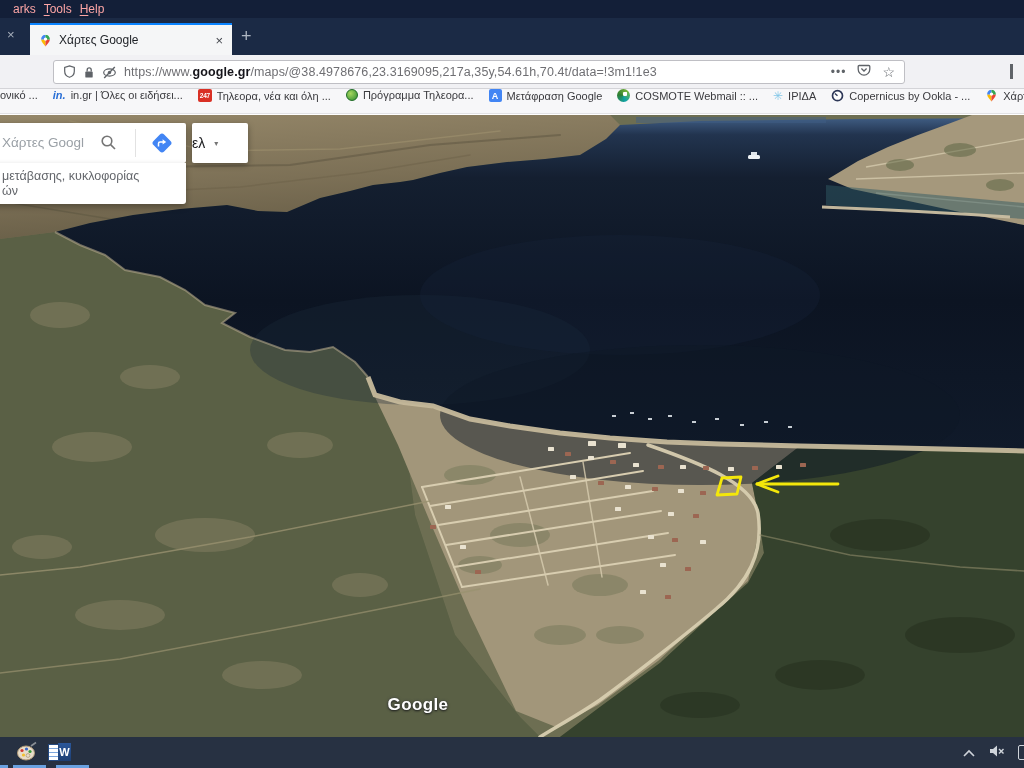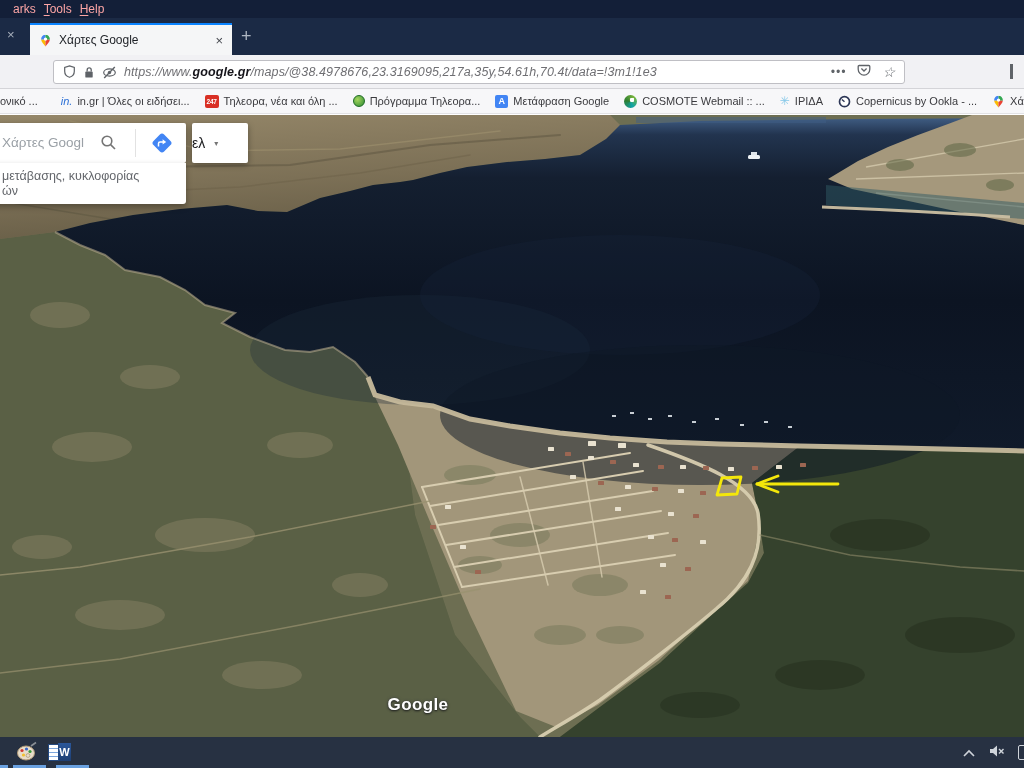--- a/index.html
+++ b/index.html
@@ -13,35 +13,35 @@
   .tabbar{height:37px;background:#1b2a45;position:relative;}
   .stray-close{position:absolute;left:7px;top:10px;color:#a8b0bc;font-size:13px;line-height:13px;}
   .tab{position:absolute;left:30px;top:5px;width:202px;height:32px;background:#f5f6f7;
        border-top:2px solid #0a84ff;display:flex;align-items:center;padding:0 9px;box-sizing:border-box;}
   .tab-title{font-size:12px;color:#1d2025;margin-left:7px;flex:1;white-space:nowrap;overflow:hidden;}
   .tab-close{color:#45484e;font-size:13px;}
   .newtab{position:absolute;left:241px;top:8px;color:#aeb6c2;font-size:18px;font-weight:300;}
   .navbar{height:34px;background:#f1f1f4;border-bottom:1px solid #d4d4d8;position:relative;box-sizing:border-box;}
   .urlbar{position:absolute;left:53px;top:5px;width:852px;height:24px;background:#fff;
           border:1px solid #bfbfc4;border-radius:3px;display:flex;align-items:center;
-          padding:0 9px;box-sizing:border-box;gap:7px;font-style:italic;}
+          padding:0 9px;box-sizing:border-box;gap:7px;}
   .url-text{font-size:12.5px;color:#6f6f73;white-space:nowrap;overflow:hidden;flex:1;letter-spacing:.1px;}
   .url-text .domain{color:#15141a;font-weight:600;}
   .urlbar-right{display:flex;gap:11px;align-items:center;color:#5f6368;}
   .overflow-dots{font-size:12px;letter-spacing:1px;color:#5f6368;}
   .star{font-size:14px;color:#5f6368;}
   .libbar{position:absolute;right:11px;top:9px;width:3px;height:15px;background:#5f6368;}
-  .bookbar{height:25px;background:#f7f7f9;display:flex;align-items:center;gap:15px;
+  .bookbar{height:25px;background:#f7f7f9;display:flex;align-items:flex-start;gap:15px;
            font-size:11px;color:#3a3a3e;border-bottom:1px solid #e2e2e5;box-sizing:border-box;
            overflow:hidden;white-space:nowrap;}
   .bm{display:flex;align-items:center;gap:5px;flex:0 0 auto;}
   .fav{flex:0 0 auto;display:flex;align-items:center;justify-content:center;}
   .fav-247{width:14px;height:13px;background:#d93025;border-radius:2px;color:#fff;
            font-size:6.5px;font-weight:bold;letter-spacing:-.3px;}
-  .fav-in{font-style:italic;font-weight:normal;color:#2a6fd6;font-size:11px;margin-left:8px;}
+  .fav-in{font-style:italic;font-weight:bold;color:#2a6fd6;font-size:11px;}
   .fav-tv{width:12px;height:12px;border-radius:50%;
           background:radial-gradient(circle at 35% 35%, #a5d65e, #2e8b33);border:1px solid #1d6b24;box-sizing:border-box;}
   .fav-tr{width:13px;height:13px;background:#4285f4;border-radius:2px;color:#fff;font-size:9px;font-weight:bold;}
   .fav-cosmote{width:13px;height:13px;border-radius:50%;
           background:radial-gradient(circle at 62% 38%, #ffffff 0 2px, transparent 2.5px),
                      conic-gradient(from 40deg, #79b53a, #0fa3a8, #2e7d32, #79b53a);}
   .fav-iris{color:#86c8e8;font-size:12px;}
   
   .map{position:absolute;left:0;top:115px;width:836px;height:622px;background:#66684d;}
   .map svg.terrain{position:absolute;left:0;top:0;}

